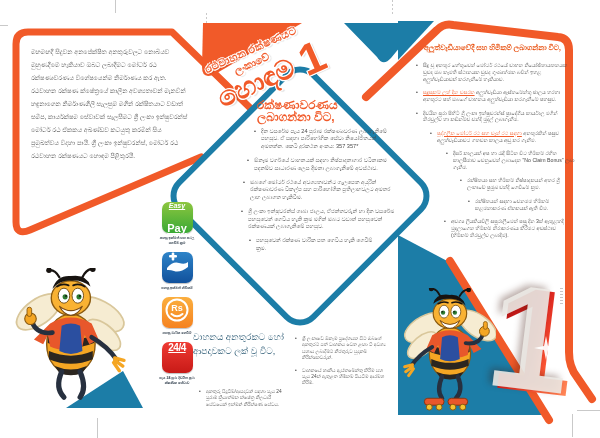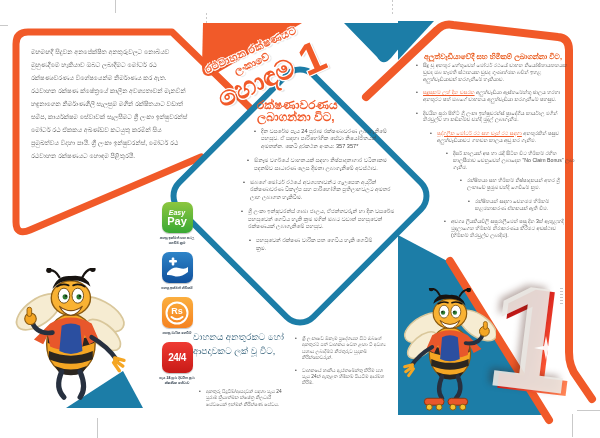--- a/index.html
+++ b/index.html
@@ -9,22 +9,22 @@
   svg{display:block;}
   
   .mark{position:absolute;background:#c9c9c9;}
   .mark.dash{background:repeating-linear-gradient(#c9c9c9 0 2px,transparent 2px 4px);}
 
   
   .intro{left:31px;top:45px;width:157px;font-size:6.4px;line-height:13px;
          color:#4f4f4f;overflow:hidden;height:160px;}
   .payc{left:159px;top:202px;width:36px;text-align:center;}
   .pay-icon{width:31px;height:31px;border-radius:7px;margin:0 auto;
-            display:flex;align-items:center;justify-content:center;flex-direction:column;
-            color:#fff;font-weight:bold;box-shadow:0 1px 1px rgba(0,0,0,.25);}
+            display:flex;align-items:center;justify-content:space-between;flex-direction:column;
+            color:#fff;font-weight:bold;box-shadow:0 1px 1px rgba(0,0,0,.25);text-decoration:underline;}
   .pay-icon.easy{background:linear-gradient(#8dc63f,#39a935);}
   .pay-icon.hand{background:linear-gradient(#2e84c8,#11519c);}
   .pay-icon.rs{background:linear-gradient(#fbaf3f,#f58220);}
   .pay-icon.s247{background:linear-gradient(#ef3b33,#c81a17);font-size:10px;letter-spacing:-.5px;}
   .easy .l1{font-size:7px;font-style:italic;line-height:7px;}
   .easy .l2{font-size:11px;line-height:10px;}
   .pay-cap{font-size:3.6px;line-height:5px;color:#33414f;font-weight:bold;
            margin:3px 0 6px;overflow:hidden;max-height:22px;}
 
   
@@ -49,22 +49,22 @@
   .cov-list li:nth-child(3){margin-left:3px;width:152px;}
   .cov-list li:nth-child(4){margin-left:1px;width:156px;}
   .cov-list li:nth-child(5){margin-left:9px;width:125px;}
   .acc-head{left:193px;top:331px;width:100px;color:#1d4f6b;font-weight:normal;
             font-size:9px;line-height:13.5px;}
   .acc-left{left:199px;top:389px;width:90px;font-size:4.8px;line-height:6.4px;}
   .acc-right{left:295px;top:336px;width:95px;font-size:4.8px;line-height:6.4px;}
   .acc-right li{margin-bottom:6px;}
 
   
-  .rep-head{left:424px;top:52px;width:152px;color:#e8500f;font-weight:bold;
-            font-size:7.4px;line-height:9px;}
+  .rep-head{left:424px;top:43px;width:152px;color:#e8500f;font-weight:bold;
+            font-size:7.4px;line-height:9px;font-family:Liberation Serif, serif;}
   .rep-list{left:416px;top:62px;width:158px;font-size:5.2px;line-height:6.9px;}
   .rep-list li{margin-bottom:6.5px;}
   .rep-list li:nth-child(4){margin-left:14px;width:140px;}
   .rep-list li:nth-child(5){margin-left:30px;width:124px;}
   .rep-list li:nth-child(6){margin-left:44px;width:108px;}
   .rep-list li:nth-child(7){margin-left:52px;width:98px;}
   .rep-list li:nth-child(8){margin-left:28px;width:118px;}
   .lead{color:#f15a29;text-decoration:underline;}
   .big-one{left:494px;top:282px;font-size:148px;line-height:118px;font-weight:bold;
      transform:rotate(7deg);

